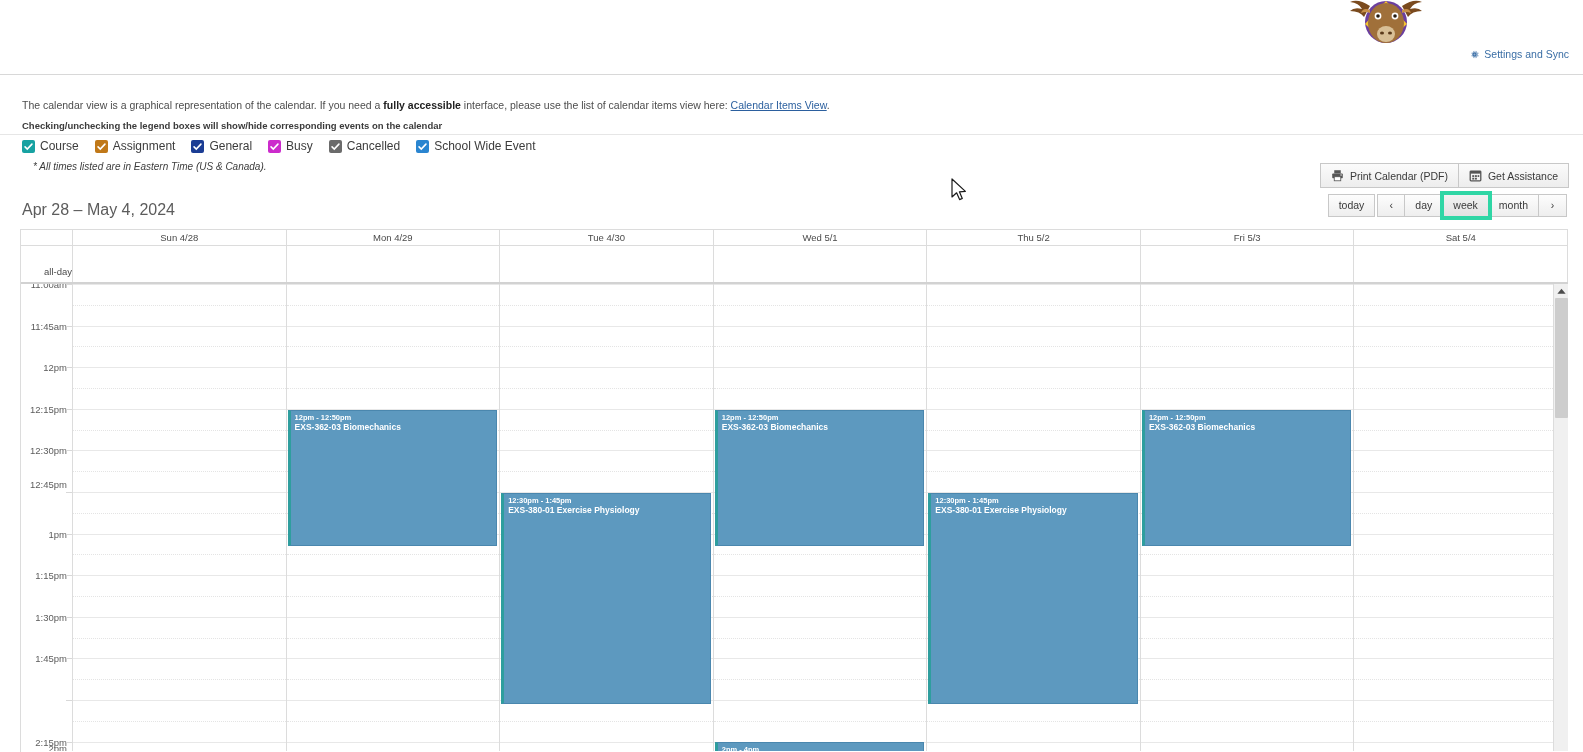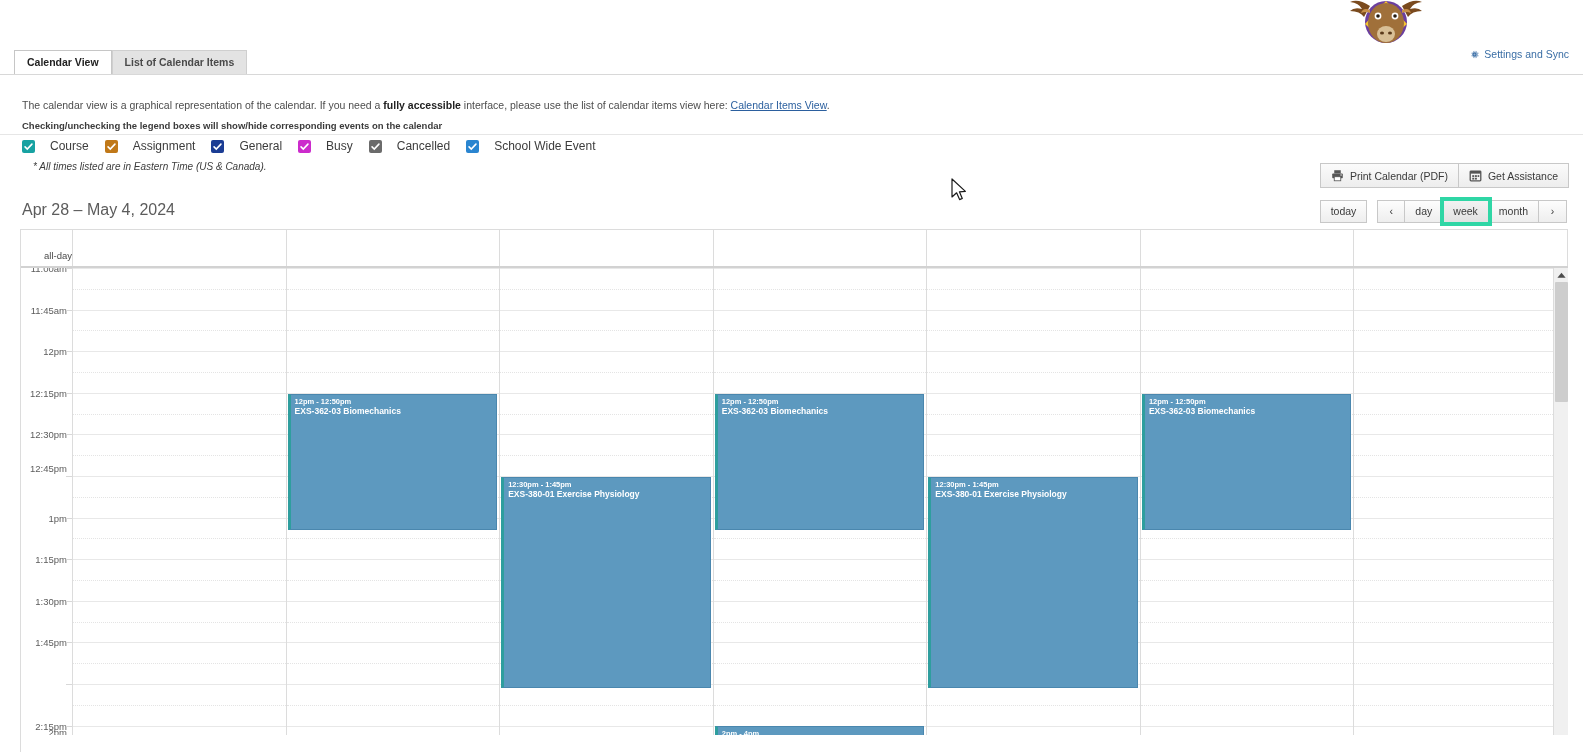--- a/index.html
+++ b/index.html
@@ -61,21 +61,21 @@
   .hr-light {
     position: absolute; left: 0; top: 134px; width: 1583px;
     border-bottom: 1px solid #e6e6e6;
   }
 
   
   .legend {
     position: absolute; left: 22px; top: 139px;
     display: flex; align-items: center; gap: 16px;
   }
-  .legend-item { display: flex; align-items: center; gap: 15px; cursor: pointer; }
+  .legend-item { display: flex; align-items: center; gap: 5px; cursor: pointer; }
   .cbox {
     width: 13px; height: 13px; border-radius: 2px;
     display: flex; align-items: center; justify-content: center;
     position: relative;
   }
   .cbox svg { width: 11px; height: 11px; display: block; }
   .legend-label { font-size: 12px; color: #3c3c3c; white-space: nowrap; }
 
   .times-note {
     position: absolute; left: 33px; top: 161px;
@@ -96,22 +96,22 @@
   }
   .tb-btn + .tb-btn { border-left: none; }
   .tb-ico { width: 13px; height: 13px; display: block; }
 
   
   .cal-title {
     position: absolute; left: 22px; top: 201px;
     font-size: 16px; color: #5c5c5c; font-weight: 400; white-space: nowrap;
   }
   .nav {
-    position: absolute; right: 16px; top: 200px;
-    display: flex; align-items: center; gap: 10px;
+    position: absolute; right: 16px; top: 194px;
+    display: flex; align-items: center; gap: 2px;
   }
   .nav-group { display: flex; }
   .nav-btn {
     font-size: 10.5px; color: #3a3a3a;
     background: linear-gradient(#fdfdfd, #eeeeee);
     border: 1px solid #c8c8c8;
     padding: 4px 10px; cursor: pointer; line-height: 1.2;
     min-width: 28px; text-align: center;
   }
   .nav-group .nav-btn + .nav-btn { border-left: none; }
@@ -215,28 +215,20 @@
   </svg>
 
   <div class="settings-link">
     <svg class="gear" viewBox="0 0 16 16">
       <path fill="#3a6ea5" d="M8 5.2A2.8 2.8 0 1 0 8 10.8 2.8 2.8 0 0 0 8 5.2zm0 4.2A1.4 1.4 0 1 1 8 6.6a1.4 1.4 0 0 1 0 2.8z"></path>
       <path fill="#3a6ea5" d="M14 9.1l-1.2-.3a4.9 4.9 0 0 0 0-1.6l1.2-.3-.5-1.7-1.2.3a4.9 4.9 0 0 0-1.1-1.1l.3-1.2-1.7-.5-.3 1.2a4.9 4.9 0 0 0-1.6 0L7.6 2.7l-1.7.5.3 1.2a4.9 4.9 0 0 0-1.1 1.1l-1.2-.3-.5 1.7 1.2.3a4.9 4.9 0 0 0 0 1.6l-1.2.3.5 1.7 1.2-.3a4.9 4.9 0 0 0 1.1 1.1l-.3 1.2 1.7.5.3-1.2a4.9 4.9 0 0 0 1.6 0l.3 1.2 1.7-.5-.3-1.2a4.9 4.9 0 0 0 1.1-1.1l1.2.3.5-1.7z" opacity=".55"></path>
     </svg>
     <span>Settings and Sync</span>
   </div>
 
-  <div class="tabs">
-    <div class="tab active">
-      <span>Calendar View</span>
-    </div>
-    <div class="tab">
-      <span>List of Calendar Items</span>
-    </div>
-  </div>
   <div class="tabs-rule"></div>
 
   <div class="info-line">
     <span>The calendar view is a graphical representation of the calendar. If you need a </span><b>fully accessible</b><span> interface, please use the list of calendar items view here: </span><span class="info-link">Calendar Items View</span><span>.</span>
   </div>
   <div class="legend-hint">Checking/unchecking the legend boxes will show/hide corresponding events on the calendar</div>
   <div class="hr-light"></div>
 
   <div class="legend">
     <label class="legend-item">
@@ -323,20 +315,30 @@
       <div class="nav-btn">‹</div>
       <div class="nav-btn">day</div>
       <div class="nav-btn focused">week</div>
       <div class="nav-btn">month</div>
       <div class="nav-btn">›</div>
     </div>
   </div>
 
   <div class="cal">
 
+    <div class="cal-head">
+      <div class="gutter-head"></div>
+      <div class="day-head">Sun 4/28</div>
+      <div class="day-head">Mon 4/29</div>
+      <div class="day-head">Tue 4/30</div>
+      <div class="day-head">Wed 5/1</div>
+      <div class="day-head">Thu 5/2</div>
+      <div class="day-head">Fri 5/3</div>
+      <div class="day-head">Sat 5/4</div>
+    </div>
 
     <div class="allday-row">
       <div class="allday-label">all-day</div>
       <div class="allday-cell"></div>
       <div class="allday-cell"></div>
       <div class="allday-cell"></div>
       <div class="allday-cell"></div>
       <div class="allday-cell"></div>
       <div class="allday-cell"></div>
       <div class="allday-cell"></div>

